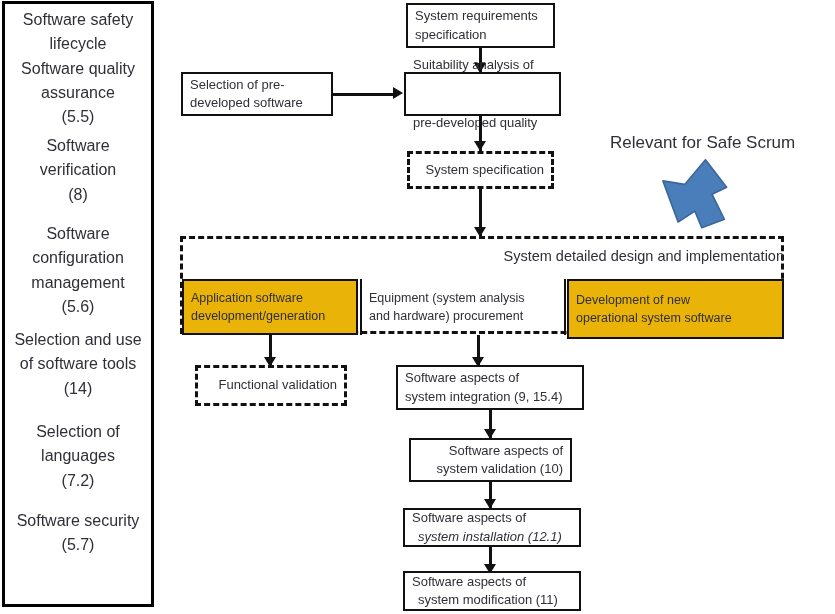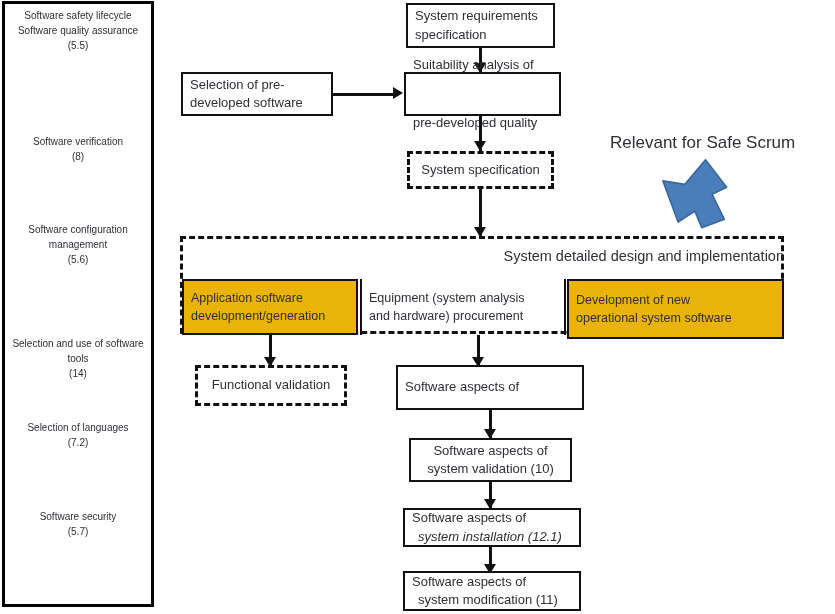--- a/index.html
+++ b/index.html
@@ -29,21 +29,21 @@
     height: 606px;
     border: 3px solid #000000;
     background: #ffffff;
     box-sizing: border-box;
   }
   .side-item {
     position: absolute;
     left: 0;
     width: 100%;
     text-align: center;
-    font-size: 10px;
+    font-size: 16px;
     line-height: 1.52;
     color: #2f2f37;
     box-sizing: border-box;
     padding: 0 6px;
   }
 
   
   .box {
     position: absolute;
     background: #ffffff;
@@ -54,21 +54,21 @@
     justify-content: center;
     font-size: 13px;
     line-height: 1.42;
     color: #2f2f37;
     padding: 2px 7px;
   }
   .box.dashed {
     border: 3px dashed #111111;
   }
   .box .ln { display: block; white-space: nowrap; }
-  .box.center { align-items: center; text-align: center; }
+  .box.center { align-items: flex-end; text-align: center; }
 
   
   .group-dashed {
     position: absolute;
     box-sizing: border-box;
     border: 3px dashed #111111;
     background: transparent;
   }
   .group-title {
     position: absolute;
@@ -141,21 +141,21 @@
 (5.5)</span>
     </div>
     <div class="side-item" style="top:130px;">
       <span style="white-space:pre-line;">Software verification
 (8)</span>
     </div>
     <div class="side-item" style="top:218px;">
       <span style="white-space:pre-line;">Software configuration management
 (5.6)</span>
     </div>
-    <div class="side-item" style="top:324px;margin-top:8px;">
+    <div class="side-item" style="top:324px;">
       <span style="white-space:pre-line;">Selection and use of software tools
 (14)</span>
     </div>
     <div class="side-item" style="top:416px;">
       <span style="white-space:pre-line;">Selection of languages
 (7.2)</span>
     </div>
     <div class="side-item" style="top:505px;">
       <span style="white-space:pre-line;">Software security
 (5.7)</span>
@@ -227,20 +227,21 @@
 
   <div class="box dashed center" style="left:195px; top:365px; width:152px; height:41px;">
     <span class="ln">Functional validation</span>
   </div>
 
   <div class="vline" style="left:477px; top:335px; height:31px;"></div>
   <div class="arrow-down" style="left:472px; top:357px;"></div>
 
   <div class="box" style="left:396px; top:365px; width:188px; height:45px;">
     <span class="ln">Software aspects of</span>
+    <span class="ln">system integration (9, 15.4)</span>
   </div>
 
   <div class="vline" style="left:489px; top:410px; height:29px;"></div>
   <div class="arrow-down" style="left:484px; top:429px;"></div>
 
   <div class="box center" style="left:409px; top:438px; width:163px; height:44px;">
     <span class="ln">Software aspects of</span>
     <span class="ln">system validation (10)</span>
   </div>
 

